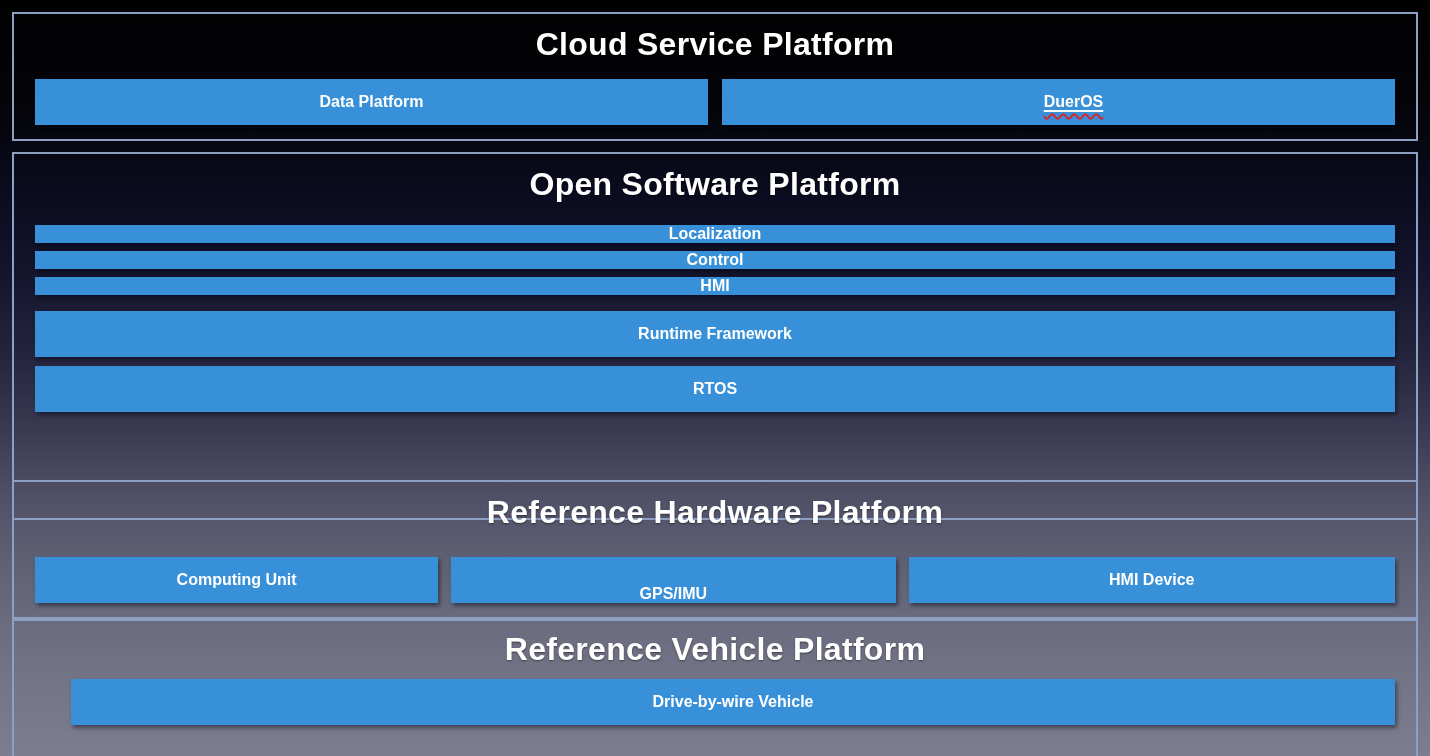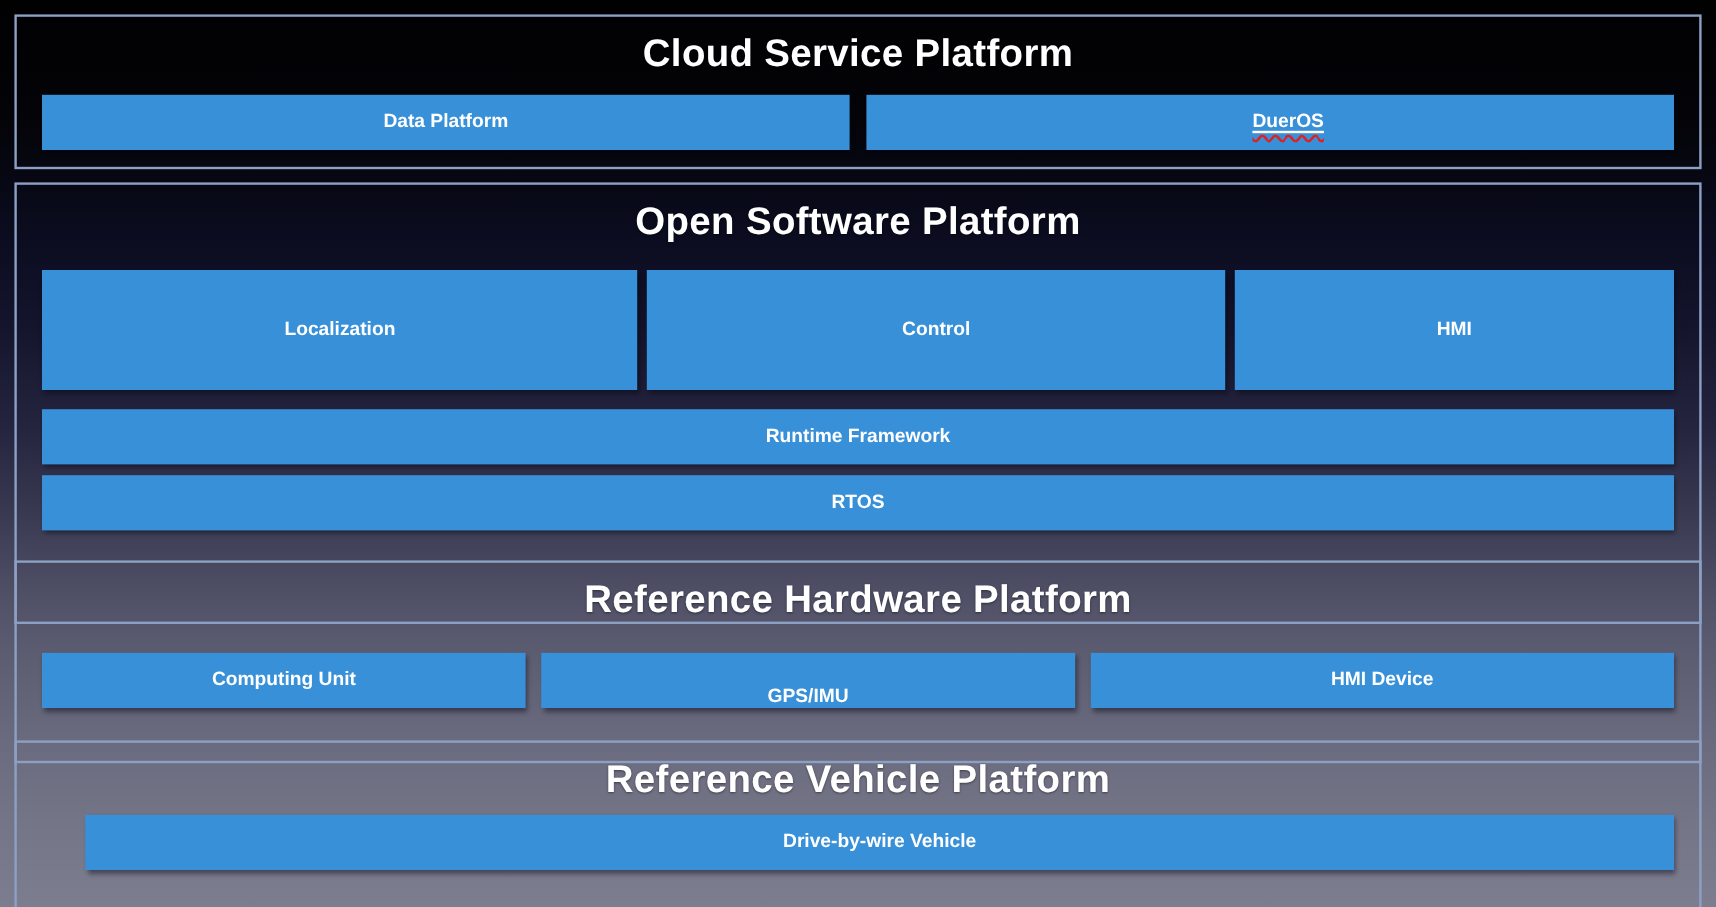--- a/index.html
+++ b/index.html
@@ -22,21 +22,21 @@
       #7d7d90 100%);
   }
   .section {
     position: absolute;
     left: 12px;
     width: 1406px;
     border: 2px solid var(--section-border, #8da0c4);
   }
   #sec-cloud    { top: 12px;  height: 129px; }
   #sec-software { top: 152px; height: 368px; }
-  #sec-hardware { top: 467px; height: 169px; }
+  #sec-hardware { top: 480px; height: 141px; }
   #sec-vehicle  { top: 617px; height: 142px; }
   .sec-title {
     text-align: center;
     color: var(--title-text, #ffffff);
     font-weight: bold;
     font-size: 32px;
     letter-spacing: 0.3px;
     margin-top: 12px;
     text-shadow: 0 1px 2px rgba(0,0,0,0.45);
   }
@@ -53,21 +53,21 @@
     text-align: center;
     box-shadow: 2px 3px 4px rgba(5, 5, 18, 0.45);
   }
   .tall { height: 100px; }
 
   
   #sec-cloud .row { margin-top: 16px; gap: 14px; }
   #sec-cloud .box { flex: 1; }
 
   
-  #row-modules { margin-top: 22px; gap: 8px; }
+  #row-modules { margin-top: 22px; gap: 8px; flex-direction: column; }
   .w-loc  { flex: 495; }
   .w-ctrl { flex: 480; }
   .w-hmi  { flex: 365; }
   #row-runtime { margin-top: 16px; }
   #row-rtos    { margin-top: 9px; }
   #row-runtime .box, #row-rtos .box, #row-vehicle .box { flex: 1; }
 
   
   #row-devices { margin-top: 26px; gap: 13px; }
   .w-cu  { flex: 402; }

